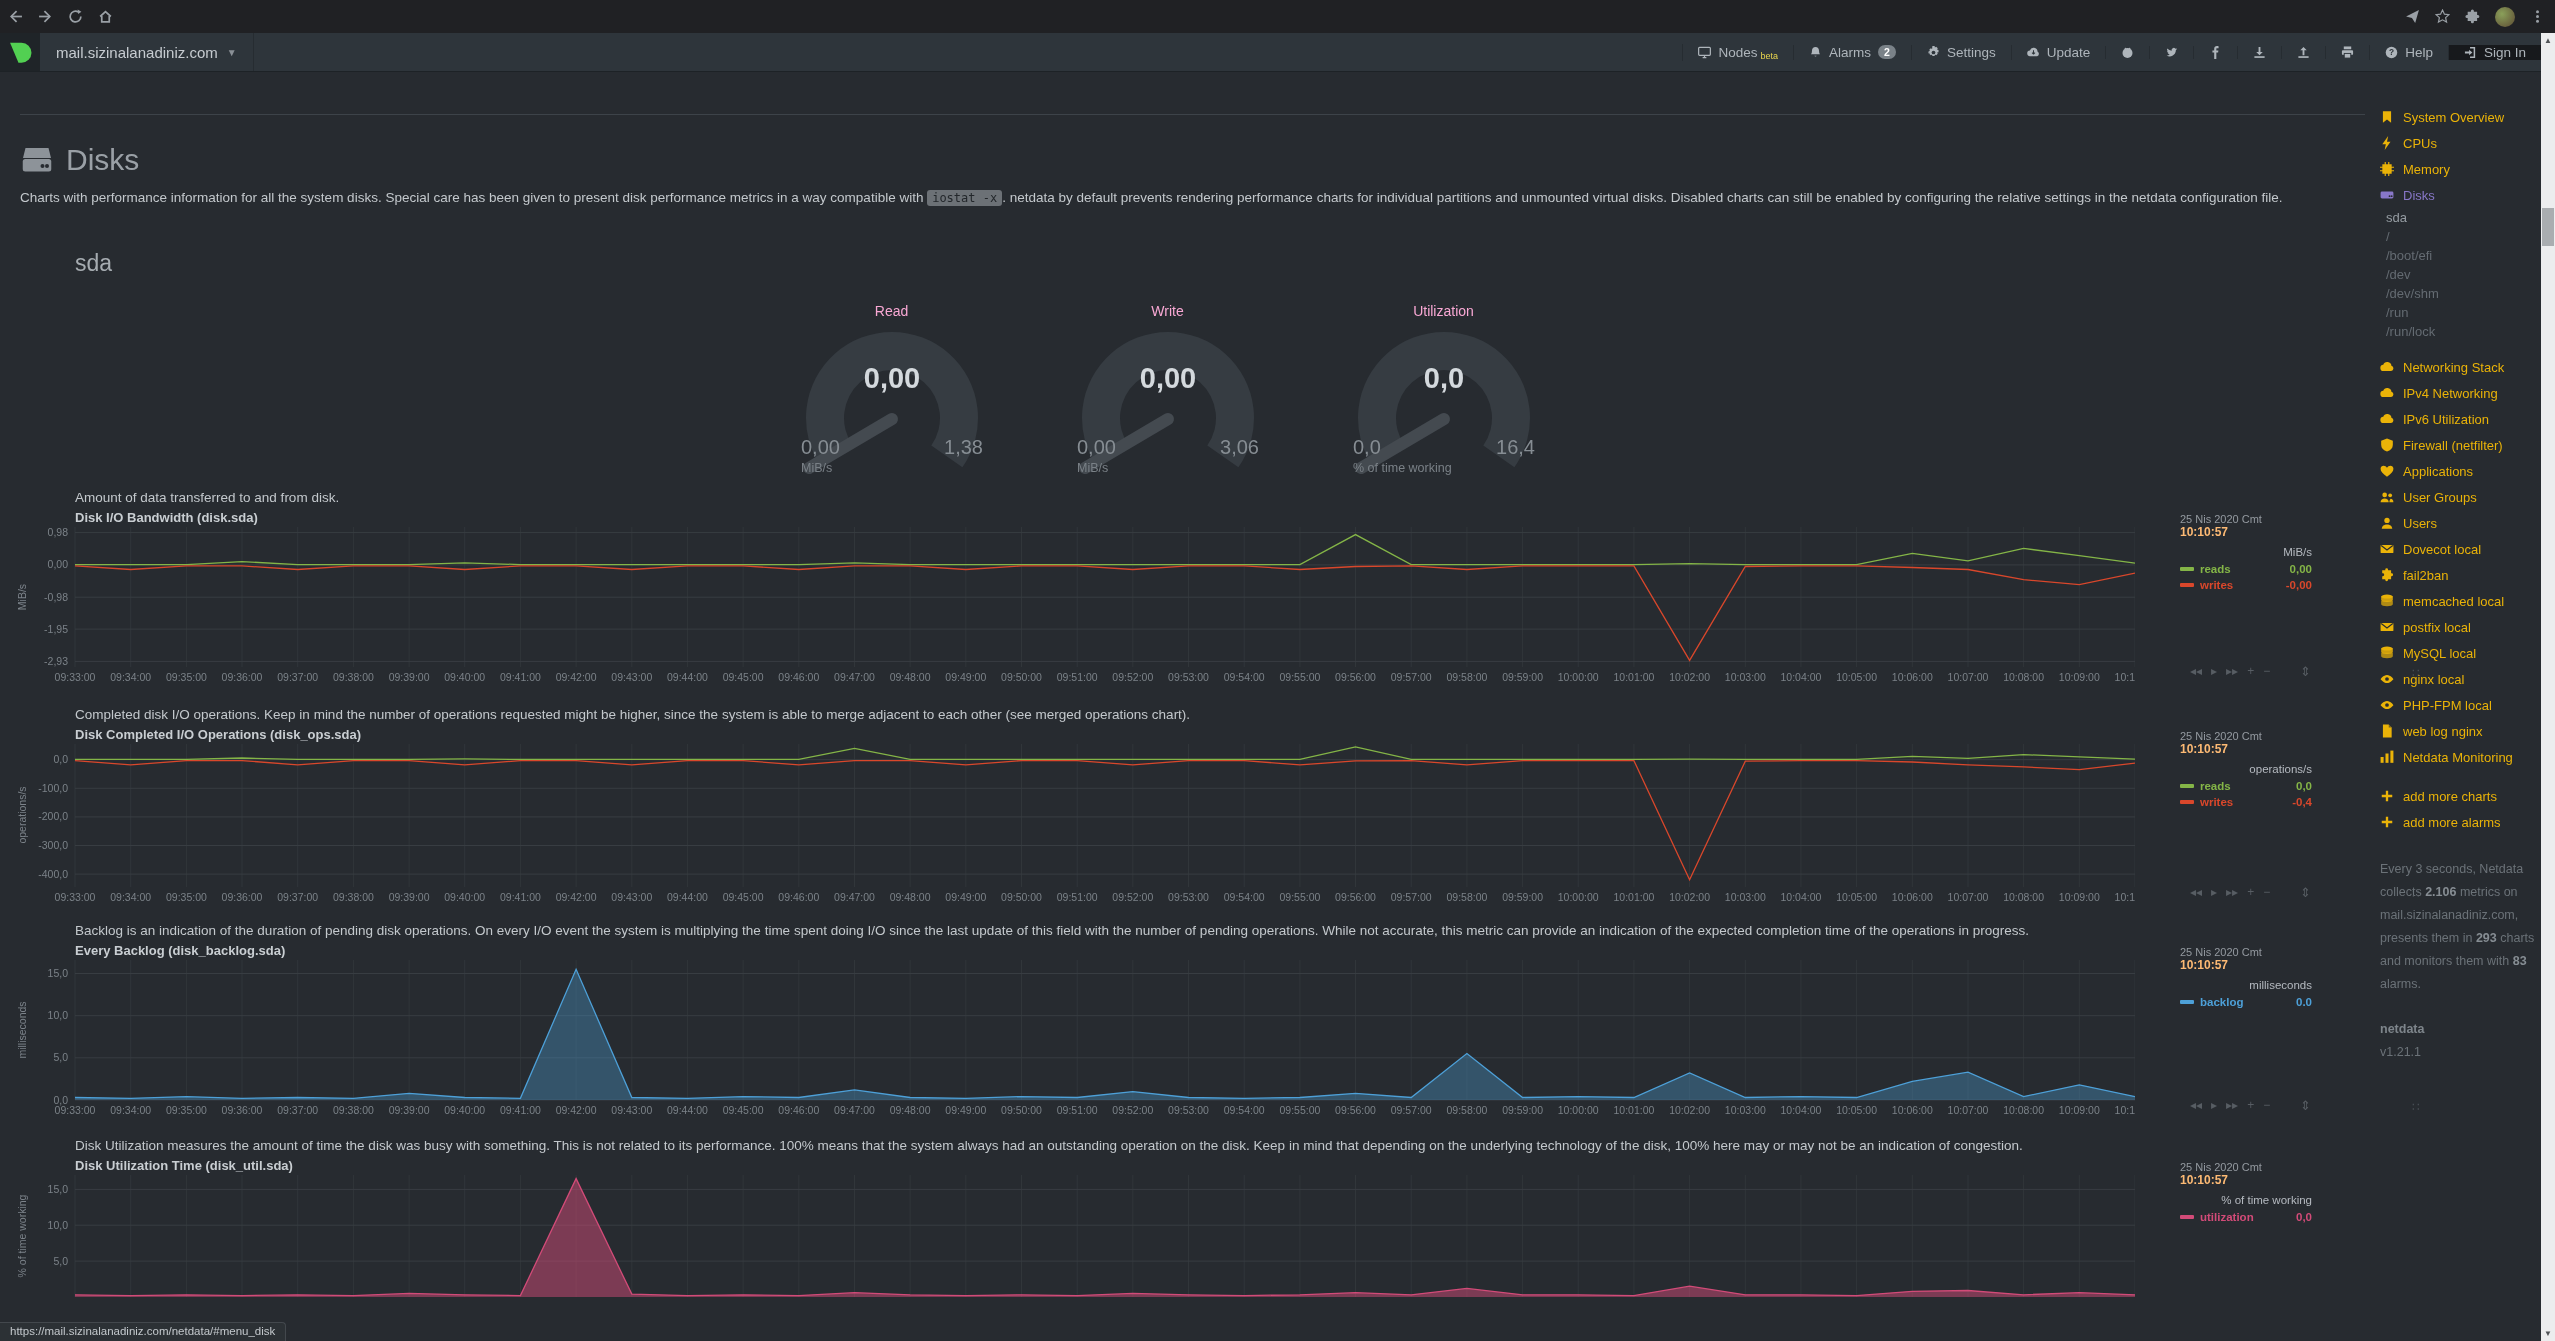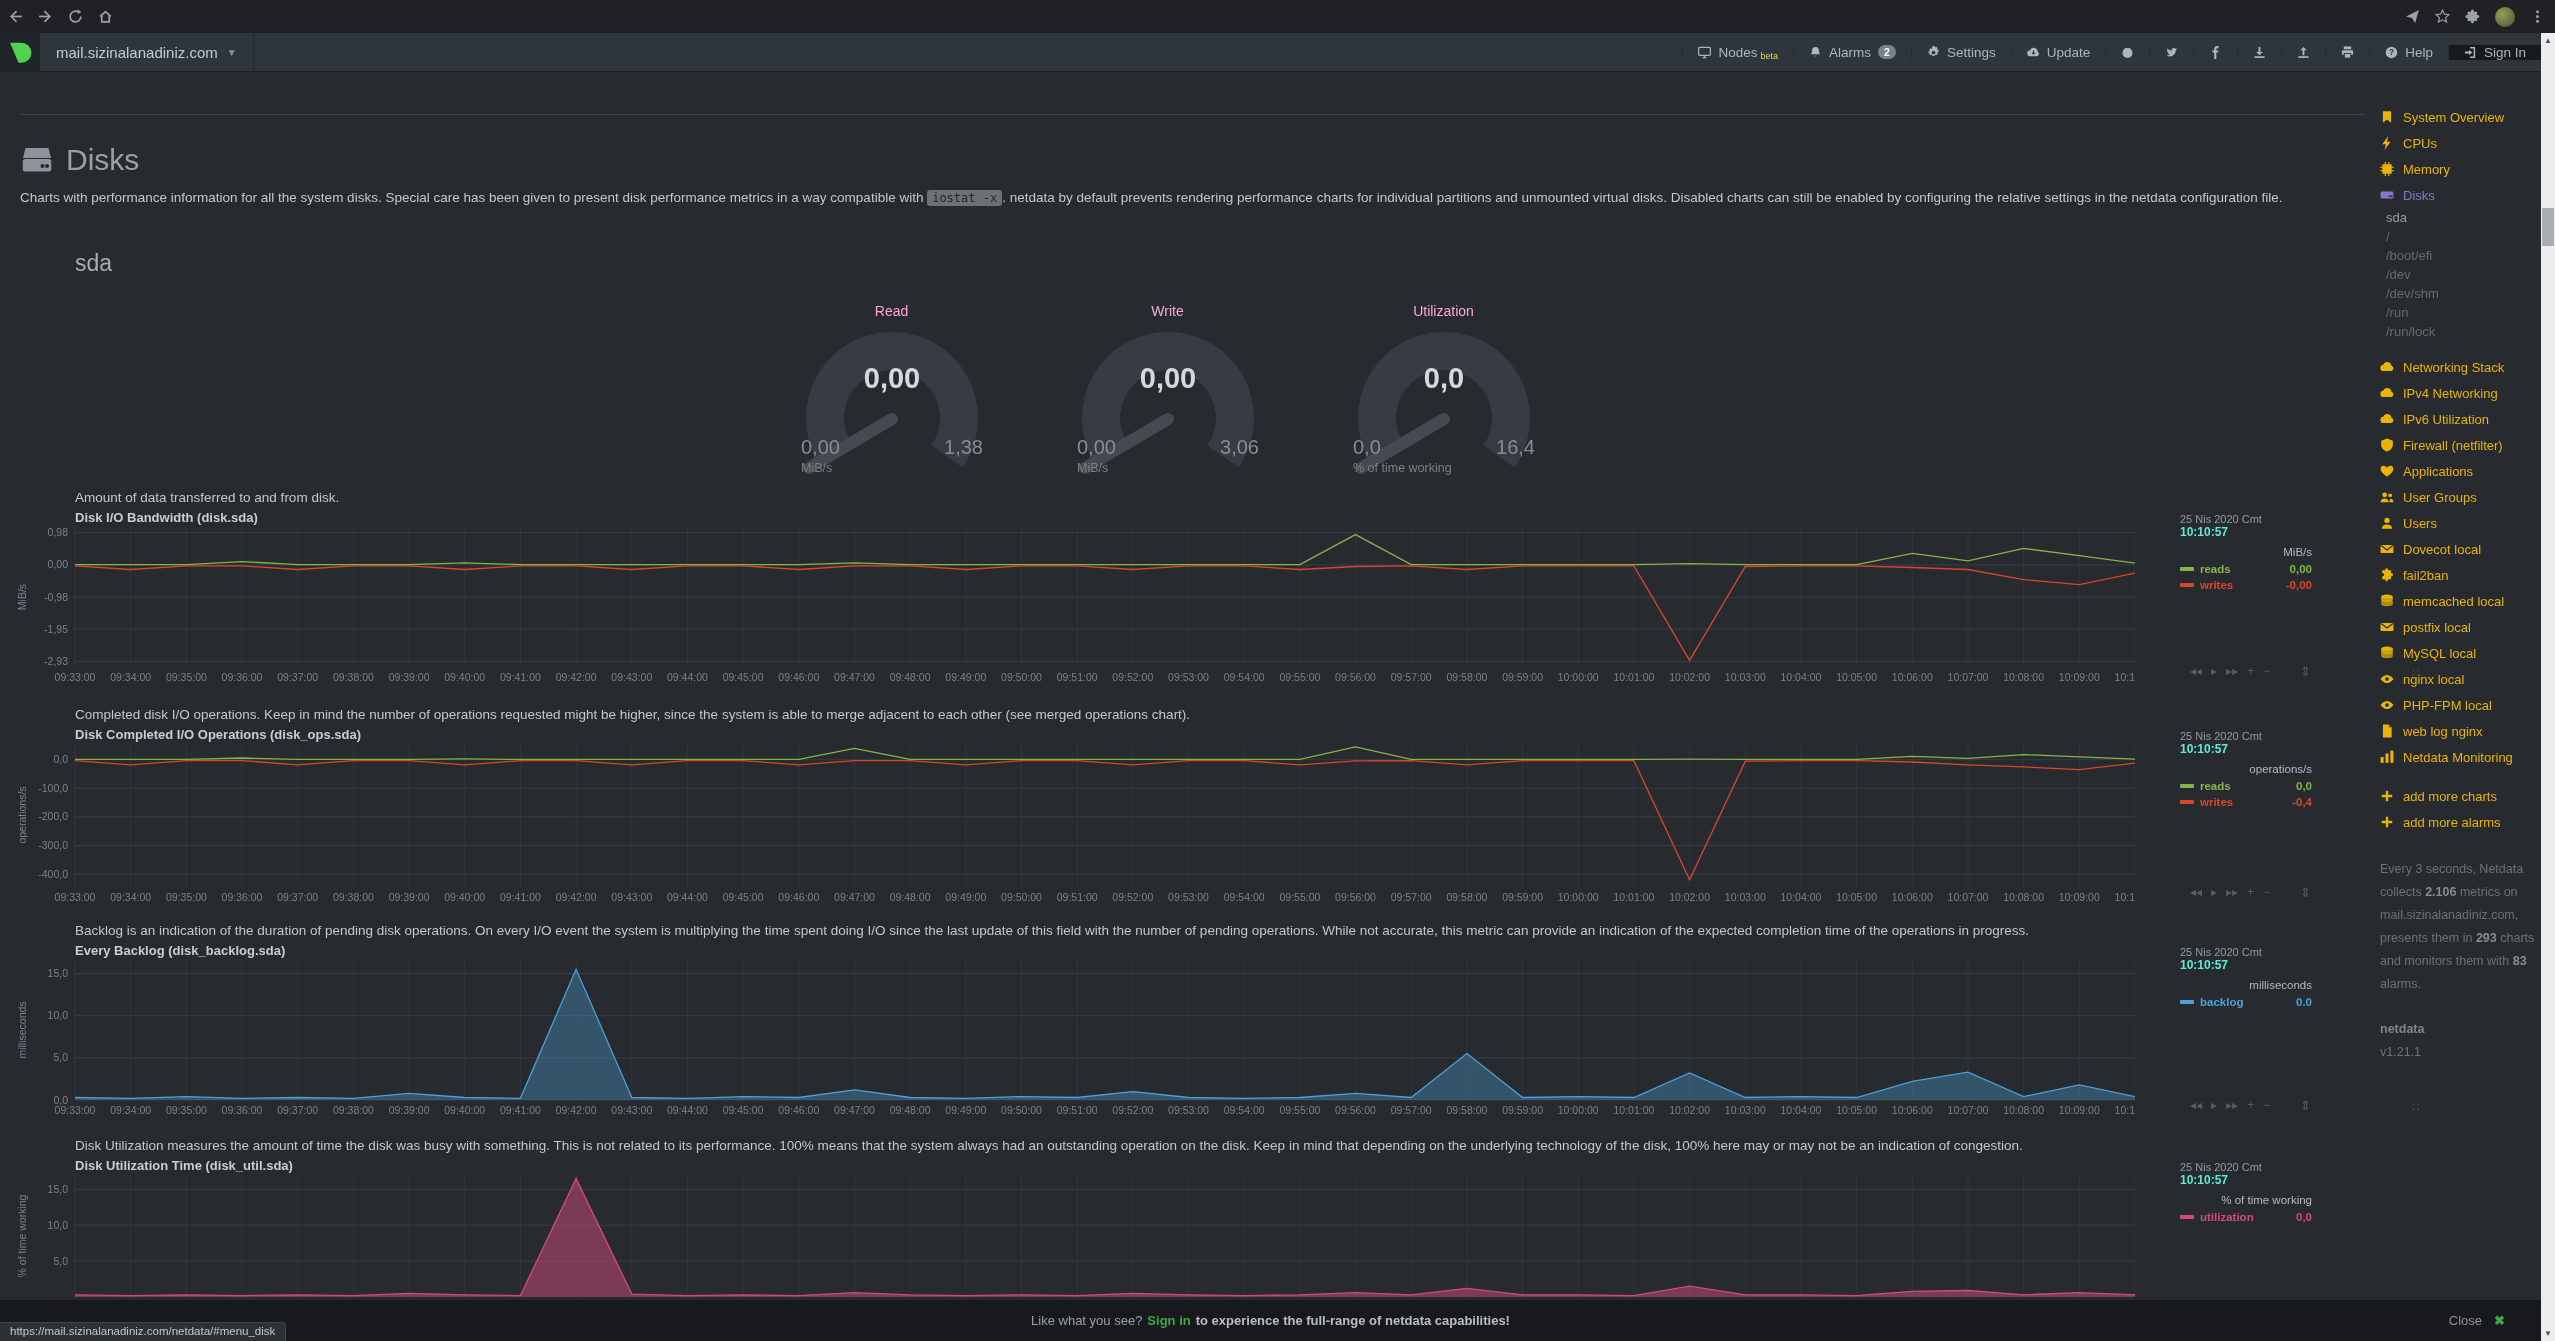--- a/index.html
+++ b/index.html
@@ -47,21 +47,21 @@
 .gauge svg{width:210px;height:158px}
 
 
 .chart{position:absolute;left:0;width:2330px}
 .cdesc{position:absolute;left:75px;top:0;font-size:13.5px;color:#c3c8cc;width:2230px;white-space:nowrap;overflow:hidden}
 .ctitle{position:absolute;left:75px;top:20px;font-size:13px;font-weight:bold;color:#c9ced2}
 .plot{position:absolute;left:0;top:37px}
 .ylab{position:absolute;left:22px;font-size:10.5px;color:#7c838a;transform:translate(-50%,-50%) rotate(-90deg);white-space:nowrap}
 .legend{position:absolute;left:2180px;top:23px;width:132px}
 .leg-date{font-size:11px;color:#949aa0}
-.leg-time{font-size:12px;font-weight:bold;color:#5eead4;margin-bottom:7px}
+.leg-time{font-size:12px;font-weight:bold;color:#fdba74;margin-bottom:7px}
 .leg-unit{font-size:11.5px;color:#b5bac0;text-align:right;margin-bottom:3px}
 .leg-row{display:flex;align-items:center;font-size:11.5px;font-weight:bold;line-height:16px;cursor:pointer}
 .swatch{width:14px;height:4px;border-radius:1px;margin-right:6px}
 .leg-val{margin-left:auto}
 .toolbar{position:absolute;font-size:12px;color:#575d63;display:flex;gap:9px;cursor:pointer}
 .rsz{position:absolute;left:2300px;color:#575d63;font-size:13px;cursor:ns-resize}
 .dots{position:absolute;left:2412px;color:#4a5056;font-size:12px;cursor:ns-resize}
 
 
 .sidebar{position:absolute;left:2380px;top:104px;width:162px;font-size:13px}
@@ -869,29 +869,20 @@
         </svg>
         <span>add more alarms</span>
       </div>
     </div>
   <div class="sb-footer">
     <div id="sb-footer-text"><span>Every 3 seconds, Netdata collects </span><b>2.106</b><span> metrics on mail.sizinalanadiniz.com, presents them in </span><b>293</b><span> charts and monitors them with </span><b>83</b><span> alarms.</span></div>
     <div class="sb-product">netdata</div>
     <div class="sb-version">v1.21.1</div>
   </div>
 
-  <div class="botbar">
-    <span>Like what you see?</span>
-    <span class="link">Sign in</span>
-    <span class="post">to experience the full-range of netdata capabilities!</span>
-    <span class="close-wrap">
-      <span class="close-lbl">Close</span>
-      <span class="close-x">✖</span>
-    </span>
-  </div>
 
   <div class="statusbub">https://mail.sizinalanadiniz.com/netdata/#menu_disk</div>
 
   <div class="scroll">
     <div class="arr" style="top:3px">▲</div>
     <div class="thumb"></div>
     <div class="arr" style="bottom:3px">▼</div>
   </div>
 
 </div>

